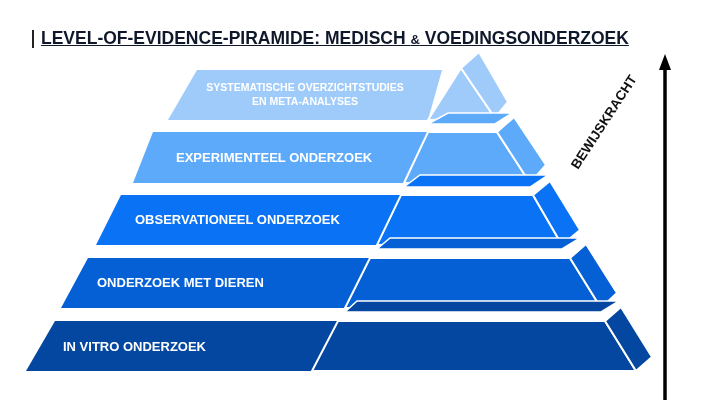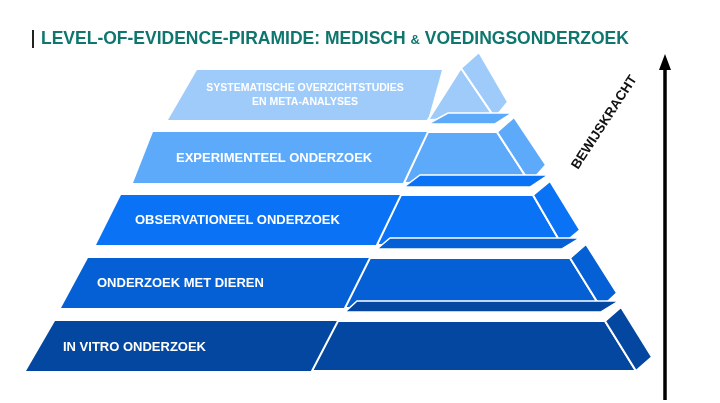--- a/index.html
+++ b/index.html
@@ -1,18 +1,18 @@
 <!DOCTYPE html>
 <html><head>
 <meta charset="utf-8">
 <style>
   html, body { margin: 0; padding: 0; background: #ffffff; }
   body { width: 720px; height: 403px; position: relative; overflow: hidden; font-family: "Liberation Sans", "DejaVu Sans", sans-serif; }
   .title-bar { position: absolute; left: 32px; top: 30px; width: 2px; height: 18px; background: #222; }
-  .title { position: absolute; left: 41px; top: 28px; font-size: 17.5px; font-weight: bold; color: #0f766e; letter-spacing: 0px; white-space: nowrap; }
+  .title { position: absolute; left: 41px; top: 28px; font-size: 17.5px; font-weight: bold; color: #0f172a; letter-spacing: 0px; white-space: nowrap; text-decoration: underline; }
   .title .amp { font-size: 13px; }
   svg { position: absolute; left: 0; top: 0; }
   .lbl { font-family: "Liberation Sans", "DejaVu Sans", sans-serif; font-weight: bold; fill: #ffffff; }
   .axis-label { font-family: "Liberation Sans", "DejaVu Sans", sans-serif; font-weight: bold; fill: #111; font-size: 13.5px; }
 </style>
 </head>
 <body>
 
 <div class="title-bar"></div>
 <div class="title"><span>LEVEL-OF-EVIDENCE-PIRAMIDE: MEDISCH </span><span class="amp">&amp;</span><span> VOEDINGSONDERZOEK</span></div>

